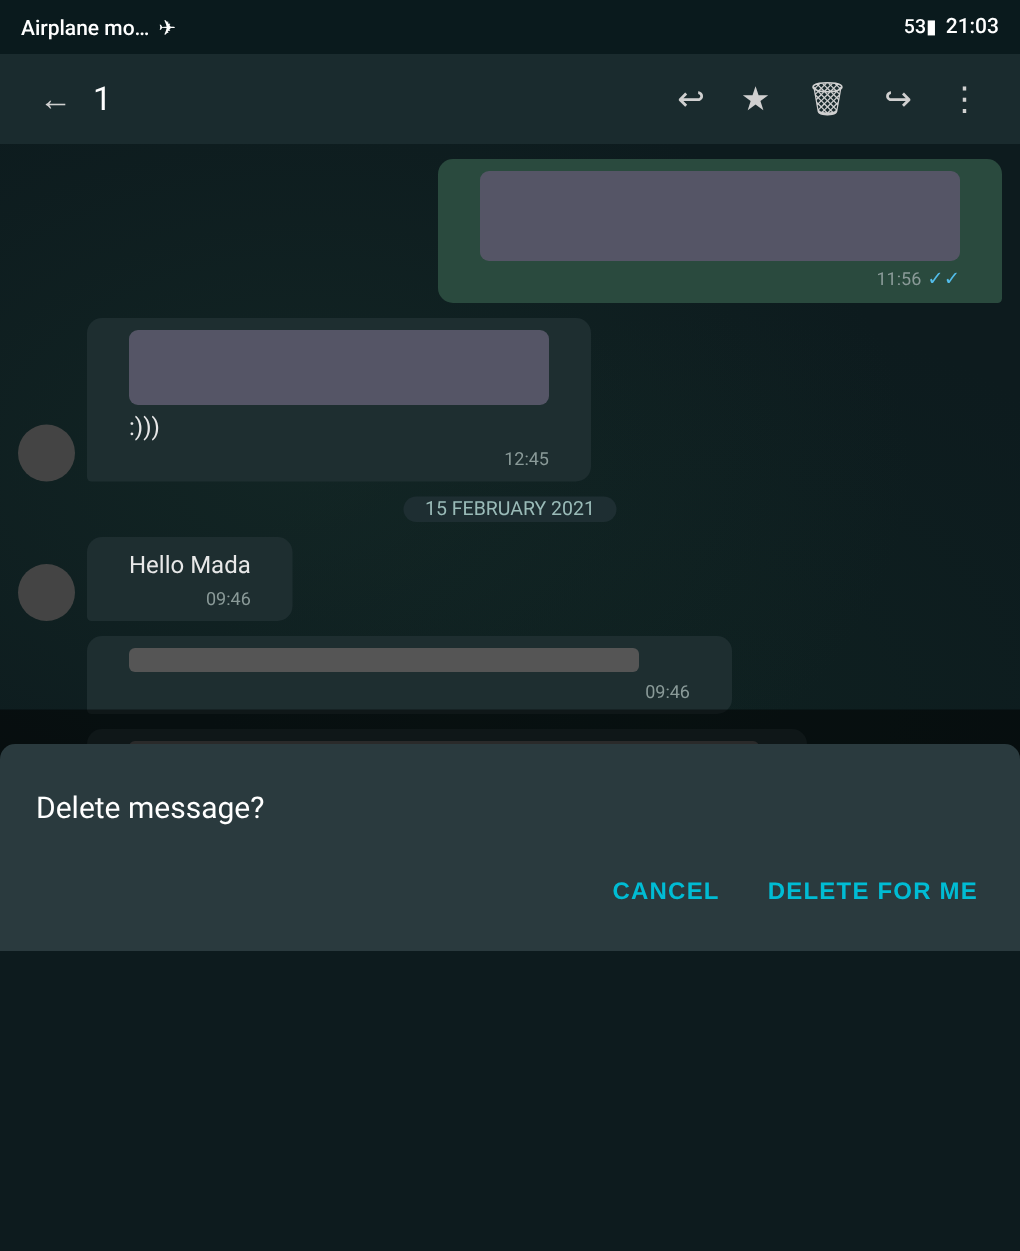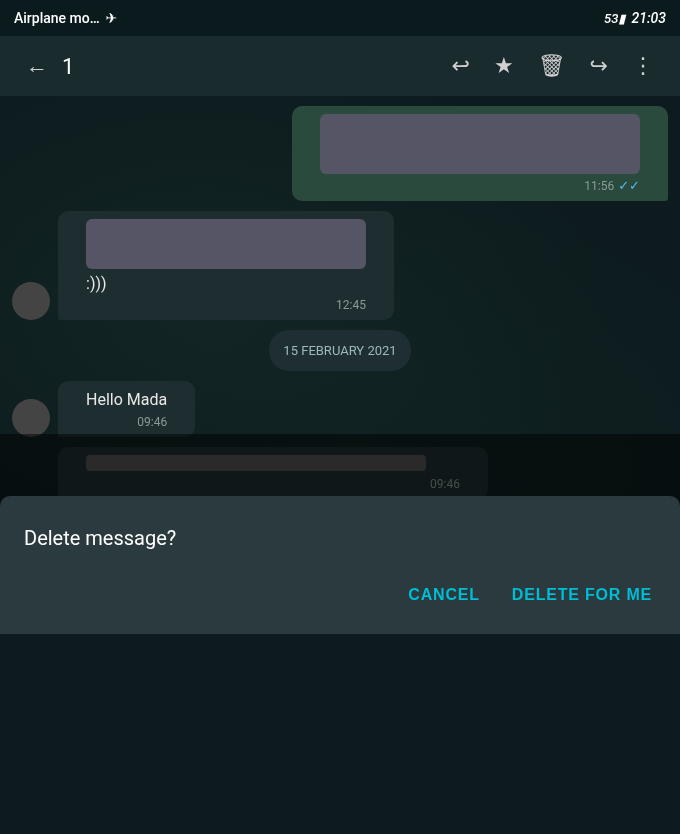--- a/index.html
+++ b/index.html
@@ -24,26 +24,25 @@
     .status-left {
       display: flex;
       align-items: flex-end;
       gap: 6px;
       color: #fff;
       font-size: 14px;
       font-weight: 500;
     }
     .status-right {
       display: flex;
-      align-items: flex-end;
+      align-items: flex-start;
       gap: 6px;
       color: #fff;
       font-size: 14px;
       font-weight: 500;
-      font-style: italic;
     }
     .battery-icon {
       display: inline-flex;
       align-items: center;
       font-size: 13px;
     }
 
     
     .toolbar {
       background-color: #1a2b2e;
@@ -147,21 +146,21 @@
       width: 320px;
       height: 60px;
       margin-bottom: 4px;
     }
 
     
     .date-badge {
       background-color: #1e2e32;
       color: #9abbb8;
       font-size: 13px;
-      padding: 13px 14px;
+      padding: 1px 14px;
       border-radius: 20px;
       text-align: center;
     }
 
     
     .avatar {
       width: 38px;
       height: 38px;
       border-radius: 50%;
       background-color: #444;
@@ -176,21 +175,21 @@
       flex-direction: column;
       gap: 4px;
     }
 
     
     .dialog-overlay {
       position: absolute;
       bottom: 0;
       left: 0;
       right: 0;
-      height: 200px;
+      height: 161px;
       background-color: rgba(0,0,0,0.5);
       display: flex;
       align-items: flex-end;
       justify-content: center;
       padding-bottom: 0;
     }
     .dialog-box {
       background-color: #2a3a3e;
       border-radius: 10px 10px 0 0;
       width: 100%;

